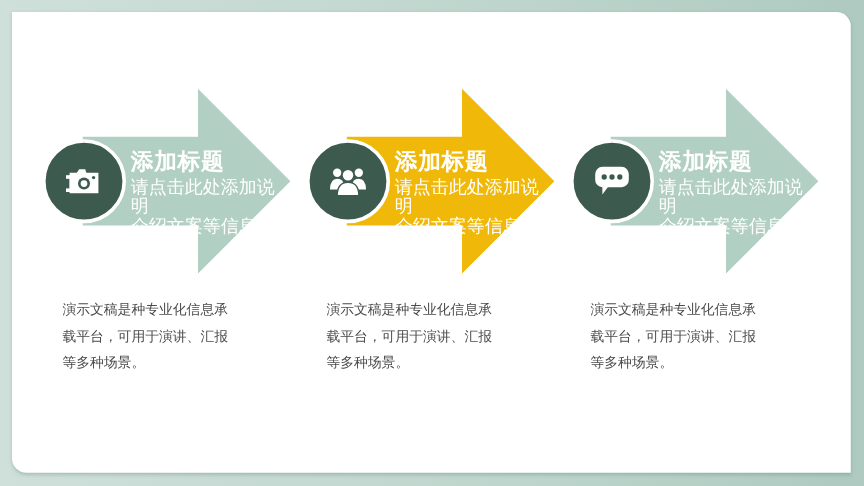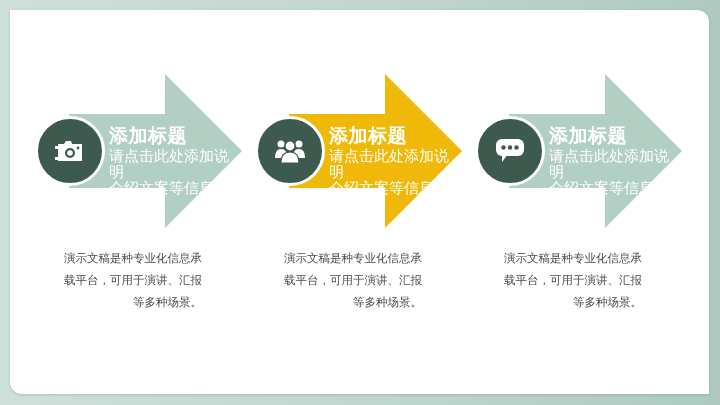--- a/index.html
+++ b/index.html
@@ -49,21 +49,21 @@
       font-size: 15px;
       line-height: 16px;
       width: 120px;
       white-space: normal;
     }
     .desc {
       position: absolute;
       color: #4a4a4a;
       font-size: 11.5px;
       line-height: 22px;
-      text-align: right;
+      text-align: left;
       width: 150px;
     }
   </style>
 </head>
 <body>
 
 <div class="card"></div>
 
 <div class="step" style="left:0;">
   <svg class="arrow" width="250" height="240" viewBox="0 0 250 240" style="left:0;top:0;position:absolute;">

